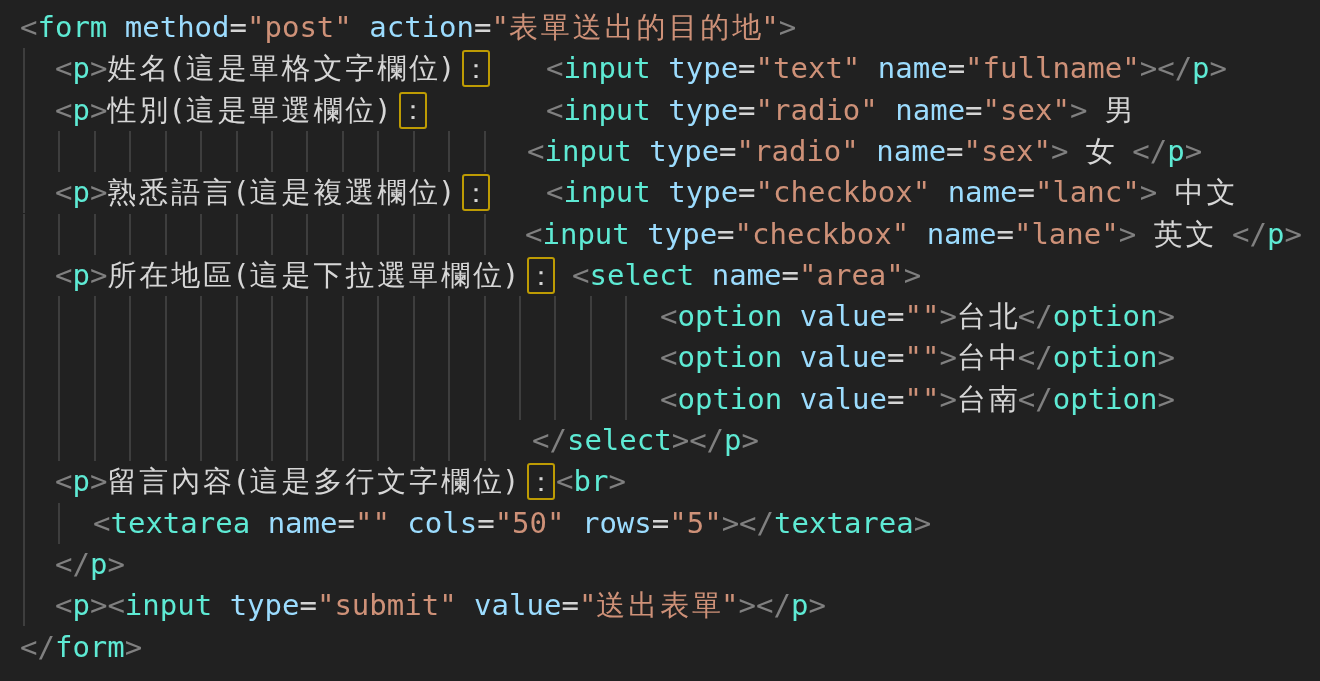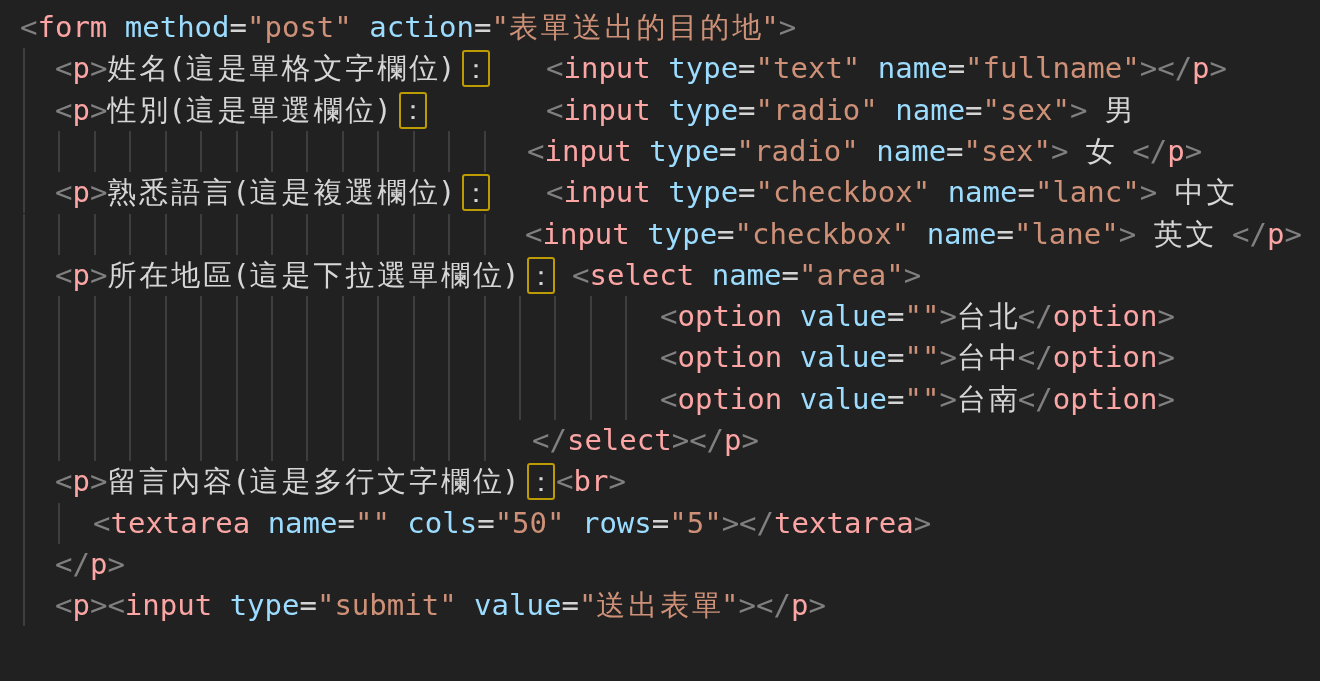--- a/index.html
+++ b/index.html
@@ -6,21 +6,21 @@
   #editor{
     position:relative;width:1320px;height:681px;overflow:hidden;
     background:#212121;
     font-family:"DejaVu Sans Mono","Liberation Mono",monospace;
     font-size:29px;color:#d4d4d4;
   }
   .code-line{position:absolute;left:0;width:1320px;height:41.3px;line-height:41.3px;white-space:pre;}
   .seg{position:absolute;top:0;white-space:pre;}
   .guide{position:absolute;top:0;width:2px;height:41.3px;background:#3e3e3e;}
   .tk-p{color:#808080;}   
-  .tk-t{color:#fca5a5;}   
+  .tk-t{color:#5eead4;}   
   .tk-a{color:#9CDCFE;}   
   .tk-e{color:#d4d4d4;}   
   .tk-s{color:#CE9178;}   
   .tk-x{color:#d6d6d6;}   
   .cjk{letter-spacing:2.9px;margin-right:-2.9px;}
   .ubox{
     position:absolute;top:2px;width:28px;height:37px;box-sizing:border-box;
     border:2px solid #bd9b03;border-radius:3px;
     display:flex;align-items:center;justify-content:center;
     color:#d6d6d6;font-size:27px;
@@ -38,13 +38,14 @@
     <div class="code-line" style="top: 213.5px;"><div class="guide" style="left: 23px;"></div><div class="guide" style="left: 58px;"></div><div class="guide" style="left: 94px;"></div><div class="guide" style="left: 129px;"></div><div class="guide" style="left: 165px;"></div><div class="guide" style="left: 200px;"></div><div class="guide" style="left: 236px;"></div><div class="guide" style="left: 271px;"></div><div class="guide" style="left: 306px;"></div><div class="guide" style="left: 342px;"></div><div class="guide" style="left: 377px;"></div><div class="guide" style="left: 413px;"></div><div class="guide" style="left: 448px;"></div><div class="guide" style="left: 484px;"></div><span class="seg" style="left: 525px;"><span class="tk-p">&lt;</span><span class="tk-t">input</span><span class="tk-x"> </span><span class="tk-a">type</span><span class="tk-e">=</span><span class="tk-s">"checkbox"</span><span class="tk-x"> </span><span class="tk-a">name</span><span class="tk-e">=</span><span class="tk-s">"lane"</span><span class="tk-p">&gt;</span><span class="tk-x"> </span><span class="tk-x cjk">英文</span><span class="tk-x"> </span><span class="tk-p">&lt;/</span><span class="tk-t">p</span><span class="tk-p">&gt;</span></span></div>
     <div class="code-line" style="top: 254.8px;"><div class="guide" style="left: 23px;"></div><span class="seg" style="left: 55px;"><span class="tk-p">&lt;</span><span class="tk-t">p</span><span class="tk-p">&gt;</span><span class="tk-x cjk">所在地區</span><span class="tk-x">(</span><span class="tk-x cjk">這是下拉選單欄位</span><span class="tk-x">)</span></span><span class="ubox" style="left: 527px;">：</span><span class="seg" style="left: 572px;"><span class="tk-p">&lt;</span><span class="tk-t">select</span><span class="tk-x"> </span><span class="tk-a">name</span><span class="tk-e">=</span><span class="tk-s">"area"</span><span class="tk-p">&gt;</span></span></div>
     <div class="code-line" style="top: 296.1px;"><div class="guide" style="left: 23px;"></div><div class="guide" style="left: 58px;"></div><div class="guide" style="left: 94px;"></div><div class="guide" style="left: 129px;"></div><div class="guide" style="left: 165px;"></div><div class="guide" style="left: 200px;"></div><div class="guide" style="left: 236px;"></div><div class="guide" style="left: 271px;"></div><div class="guide" style="left: 306px;"></div><div class="guide" style="left: 342px;"></div><div class="guide" style="left: 377px;"></div><div class="guide" style="left: 413px;"></div><div class="guide" style="left: 448px;"></div><div class="guide" style="left: 484px;"></div><div class="guide" style="left: 519px;"></div><div class="guide" style="left: 554px;"></div><div class="guide" style="left: 590px;"></div><div class="guide" style="left: 625px;"></div><span class="seg" style="left: 660px;"><span class="tk-p">&lt;</span><span class="tk-t">option</span><span class="tk-x"> </span><span class="tk-a">value</span><span class="tk-e">=</span><span class="tk-s">""</span><span class="tk-p">&gt;</span><span class="tk-x cjk">台北</span><span class="tk-p">&lt;/</span><span class="tk-t">option</span><span class="tk-p">&gt;</span></span></div>
     <div class="code-line" style="top: 337.4px;"><div class="guide" style="left: 23px;"></div><div class="guide" style="left: 58px;"></div><div class="guide" style="left: 94px;"></div><div class="guide" style="left: 129px;"></div><div class="guide" style="left: 165px;"></div><div class="guide" style="left: 200px;"></div><div class="guide" style="left: 236px;"></div><div class="guide" style="left: 271px;"></div><div class="guide" style="left: 306px;"></div><div class="guide" style="left: 342px;"></div><div class="guide" style="left: 377px;"></div><div class="guide" style="left: 413px;"></div><div class="guide" style="left: 448px;"></div><div class="guide" style="left: 484px;"></div><div class="guide" style="left: 519px;"></div><div class="guide" style="left: 554px;"></div><div class="guide" style="left: 590px;"></div><div class="guide" style="left: 625px;"></div><span class="seg" style="left: 660px;"><span class="tk-p">&lt;</span><span class="tk-t">option</span><span class="tk-x"> </span><span class="tk-a">value</span><span class="tk-e">=</span><span class="tk-s">""</span><span class="tk-p">&gt;</span><span class="tk-x cjk">台中</span><span class="tk-p">&lt;/</span><span class="tk-t">option</span><span class="tk-p">&gt;</span></span></div>
     <div class="code-line" style="top: 378.7px;"><div class="guide" style="left: 23px;"></div><div class="guide" style="left: 58px;"></div><div class="guide" style="left: 94px;"></div><div class="guide" style="left: 129px;"></div><div class="guide" style="left: 165px;"></div><div class="guide" style="left: 200px;"></div><div class="guide" style="left: 236px;"></div><div class="guide" style="left: 271px;"></div><div class="guide" style="left: 306px;"></div><div class="guide" style="left: 342px;"></div><div class="guide" style="left: 377px;"></div><div class="guide" style="left: 413px;"></div><div class="guide" style="left: 448px;"></div><div class="guide" style="left: 484px;"></div><div class="guide" style="left: 519px;"></div><div class="guide" style="left: 554px;"></div><div class="guide" style="left: 590px;"></div><div class="guide" style="left: 625px;"></div><span class="seg" style="left: 660px;"><span class="tk-p">&lt;</span><span class="tk-t">option</span><span class="tk-x"> </span><span class="tk-a">value</span><span class="tk-e">=</span><span class="tk-s">""</span><span class="tk-p">&gt;</span><span class="tk-x cjk">台南</span><span class="tk-p">&lt;/</span><span class="tk-t">option</span><span class="tk-p">&gt;</span></span></div>
     <div class="code-line" style="top: 420px;"><div class="guide" style="left: 23px;"></div><div class="guide" style="left: 58px;"></div><div class="guide" style="left: 94px;"></div><div class="guide" style="left: 129px;"></div><div class="guide" style="left: 165px;"></div><div class="guide" style="left: 200px;"></div><div class="guide" style="left: 236px;"></div><div class="guide" style="left: 271px;"></div><div class="guide" style="left: 306px;"></div><div class="guide" style="left: 342px;"></div><div class="guide" style="left: 377px;"></div><div class="guide" style="left: 413px;"></div><div class="guide" style="left: 448px;"></div><div class="guide" style="left: 484px;"></div><span class="seg" style="left: 532px;"><span class="tk-p">&lt;/</span><span class="tk-t">select</span><span class="tk-p">&gt;&lt;/</span><span class="tk-t">p</span><span class="tk-p">&gt;</span></span></div>
     <div class="code-line" style="top: 461.3px;"><div class="guide" style="left: 23px;"></div><span class="seg" style="left: 55px;"><span class="tk-p">&lt;</span><span class="tk-t">p</span><span class="tk-p">&gt;</span><span class="tk-x cjk">留言內容</span><span class="tk-x">(</span><span class="tk-x cjk">這是多行文字欄位</span><span class="tk-x">)</span></span><span class="ubox" style="left: 527px;">：</span><span class="seg" style="left: 556px;"><span class="tk-p">&lt;</span><span class="tk-t">br</span><span class="tk-p">&gt;</span></span></div>
     <div class="code-line" style="top: 502.6px;"><div class="guide" style="left: 23px;"></div><div class="guide" style="left: 58px;"></div><span class="seg" style="left: 93px;"><span class="tk-p">&lt;</span><span class="tk-t">textarea</span><span class="tk-x"> </span><span class="tk-a">name</span><span class="tk-e">=</span><span class="tk-s">""</span><span class="tk-x"> </span><span class="tk-a">cols</span><span class="tk-e">=</span><span class="tk-s">"50"</span><span class="tk-x"> </span><span class="tk-a">rows</span><span class="tk-e">=</span><span class="tk-s">"5"</span><span class="tk-p">&gt;&lt;/</span><span class="tk-t">textarea</span><span class="tk-p">&gt;</span></span></div>
     <div class="code-line" style="top: 543.9px;"><div class="guide" style="left: 23px;"></div><span class="seg" style="left: 55px;"><span class="tk-p">&lt;/</span><span class="tk-t">p</span><span class="tk-p">&gt;</span></span></div>
     <div class="code-line" style="top: 585.2px;"><div class="guide" style="left: 23px;"></div><span class="seg" style="left: 55px;"><span class="tk-p">&lt;</span><span class="tk-t">p</span><span class="tk-p">&gt;&lt;</span><span class="tk-t">input</span><span class="tk-x"> </span><span class="tk-a">type</span><span class="tk-e">=</span><span class="tk-s">"submit"</span><span class="tk-x"> </span><span class="tk-a">value</span><span class="tk-e">=</span><span class="tk-s">"</span><span class="tk-s cjk">送出表單</span><span class="tk-s">"</span><span class="tk-p">&gt;&lt;/</span><span class="tk-t">p</span><span class="tk-p">&gt;</span></span></div>
+    <div class="code-line" style="top: 626.5px;"><span class="seg" style="left: 20px;"><span class="tk-p">&lt;/</span><span class="tk-t">form</span><span class="tk-p">&gt;</span></span></div>
   </div>
 
 </body></html>

